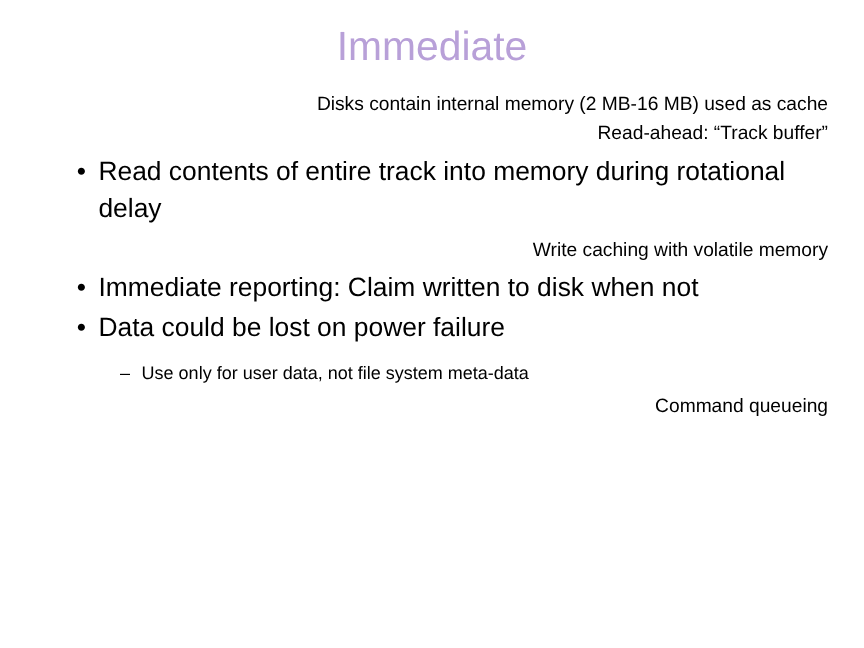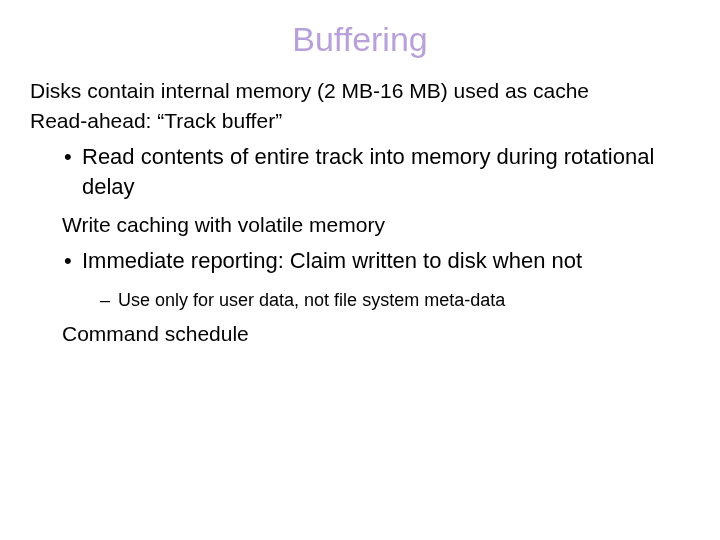--- a/index.html
+++ b/index.html
@@ -17,23 +17,24 @@
       position: relative;
     }
     .title {
       font-size: 34px;
       color: #b8a0d8;
       text-align: center;
       margin-bottom: 18px;
       font-weight: normal;
     }
     .body-line {
-      font-size: 21px;
+      font-size: 16px;
       line-height: 1.35;
       margin-bottom: 2px;
+      text-align: right;
     }
     ul.level1 {
       list-style: none;
       margin: 6px 0 8px 0;
     }
     ul.level1 > li {
       font-size: 22px;
       line-height: 1.4;
       padding-left: 52px;
       position: relative;
@@ -43,56 +44,57 @@
       content: "•";
       position: absolute;
       left: 34px;
       top: 0;
     }
     ul.level2 {
       list-style: none;
       margin: 4px 0 4px 0;
     }
     ul.level2 > li {
-      font-size: 18px;
+      font-size: 15px;
       line-height: 1.4;
       padding-left: 88px;
       position: relative;
       margin-bottom: 2px;
       margin-top: 12px;
     }
     ul.level2 > li::before {
       content: "–";
       position: absolute;
       left: 70px;
       top: 0;
     }
     .section-gap {
       margin-top: 6px;
       margin-left: 32px;
     }
   </style>
 </head>
 <body>
 
-<h1 class="title">Buffering</h1>
+<h1 class="title">Immediate</h1>
 
 <p class="body-line">Disks contain internal memory (2 MB-16 MB) used as cache</p>
 <p class="body-line">Read-ahead: “Track buffer”</p>
 
 <ul class="level1">
   <li>Read contents of entire track into memory during rotational delay</li>
 </ul>
 
 <p class="body-line section-gap">Write caching with volatile memory</p>
 
 <ul class="level1">
   <li>Immediate reporting: Claim written to disk when not</li>
+  <li>Data could be lost on power failure</li>
 </ul>
 
 <ul class="level2">
   <li>Use only for user data, not file system meta-data</li>
 </ul>
 
-<p class="body-line section-gap">Command schedule</p>
+<p class="body-line section-gap">Command queueing</p>
 
 <ul class="level1">
 </ul>
 
 </body></html>

